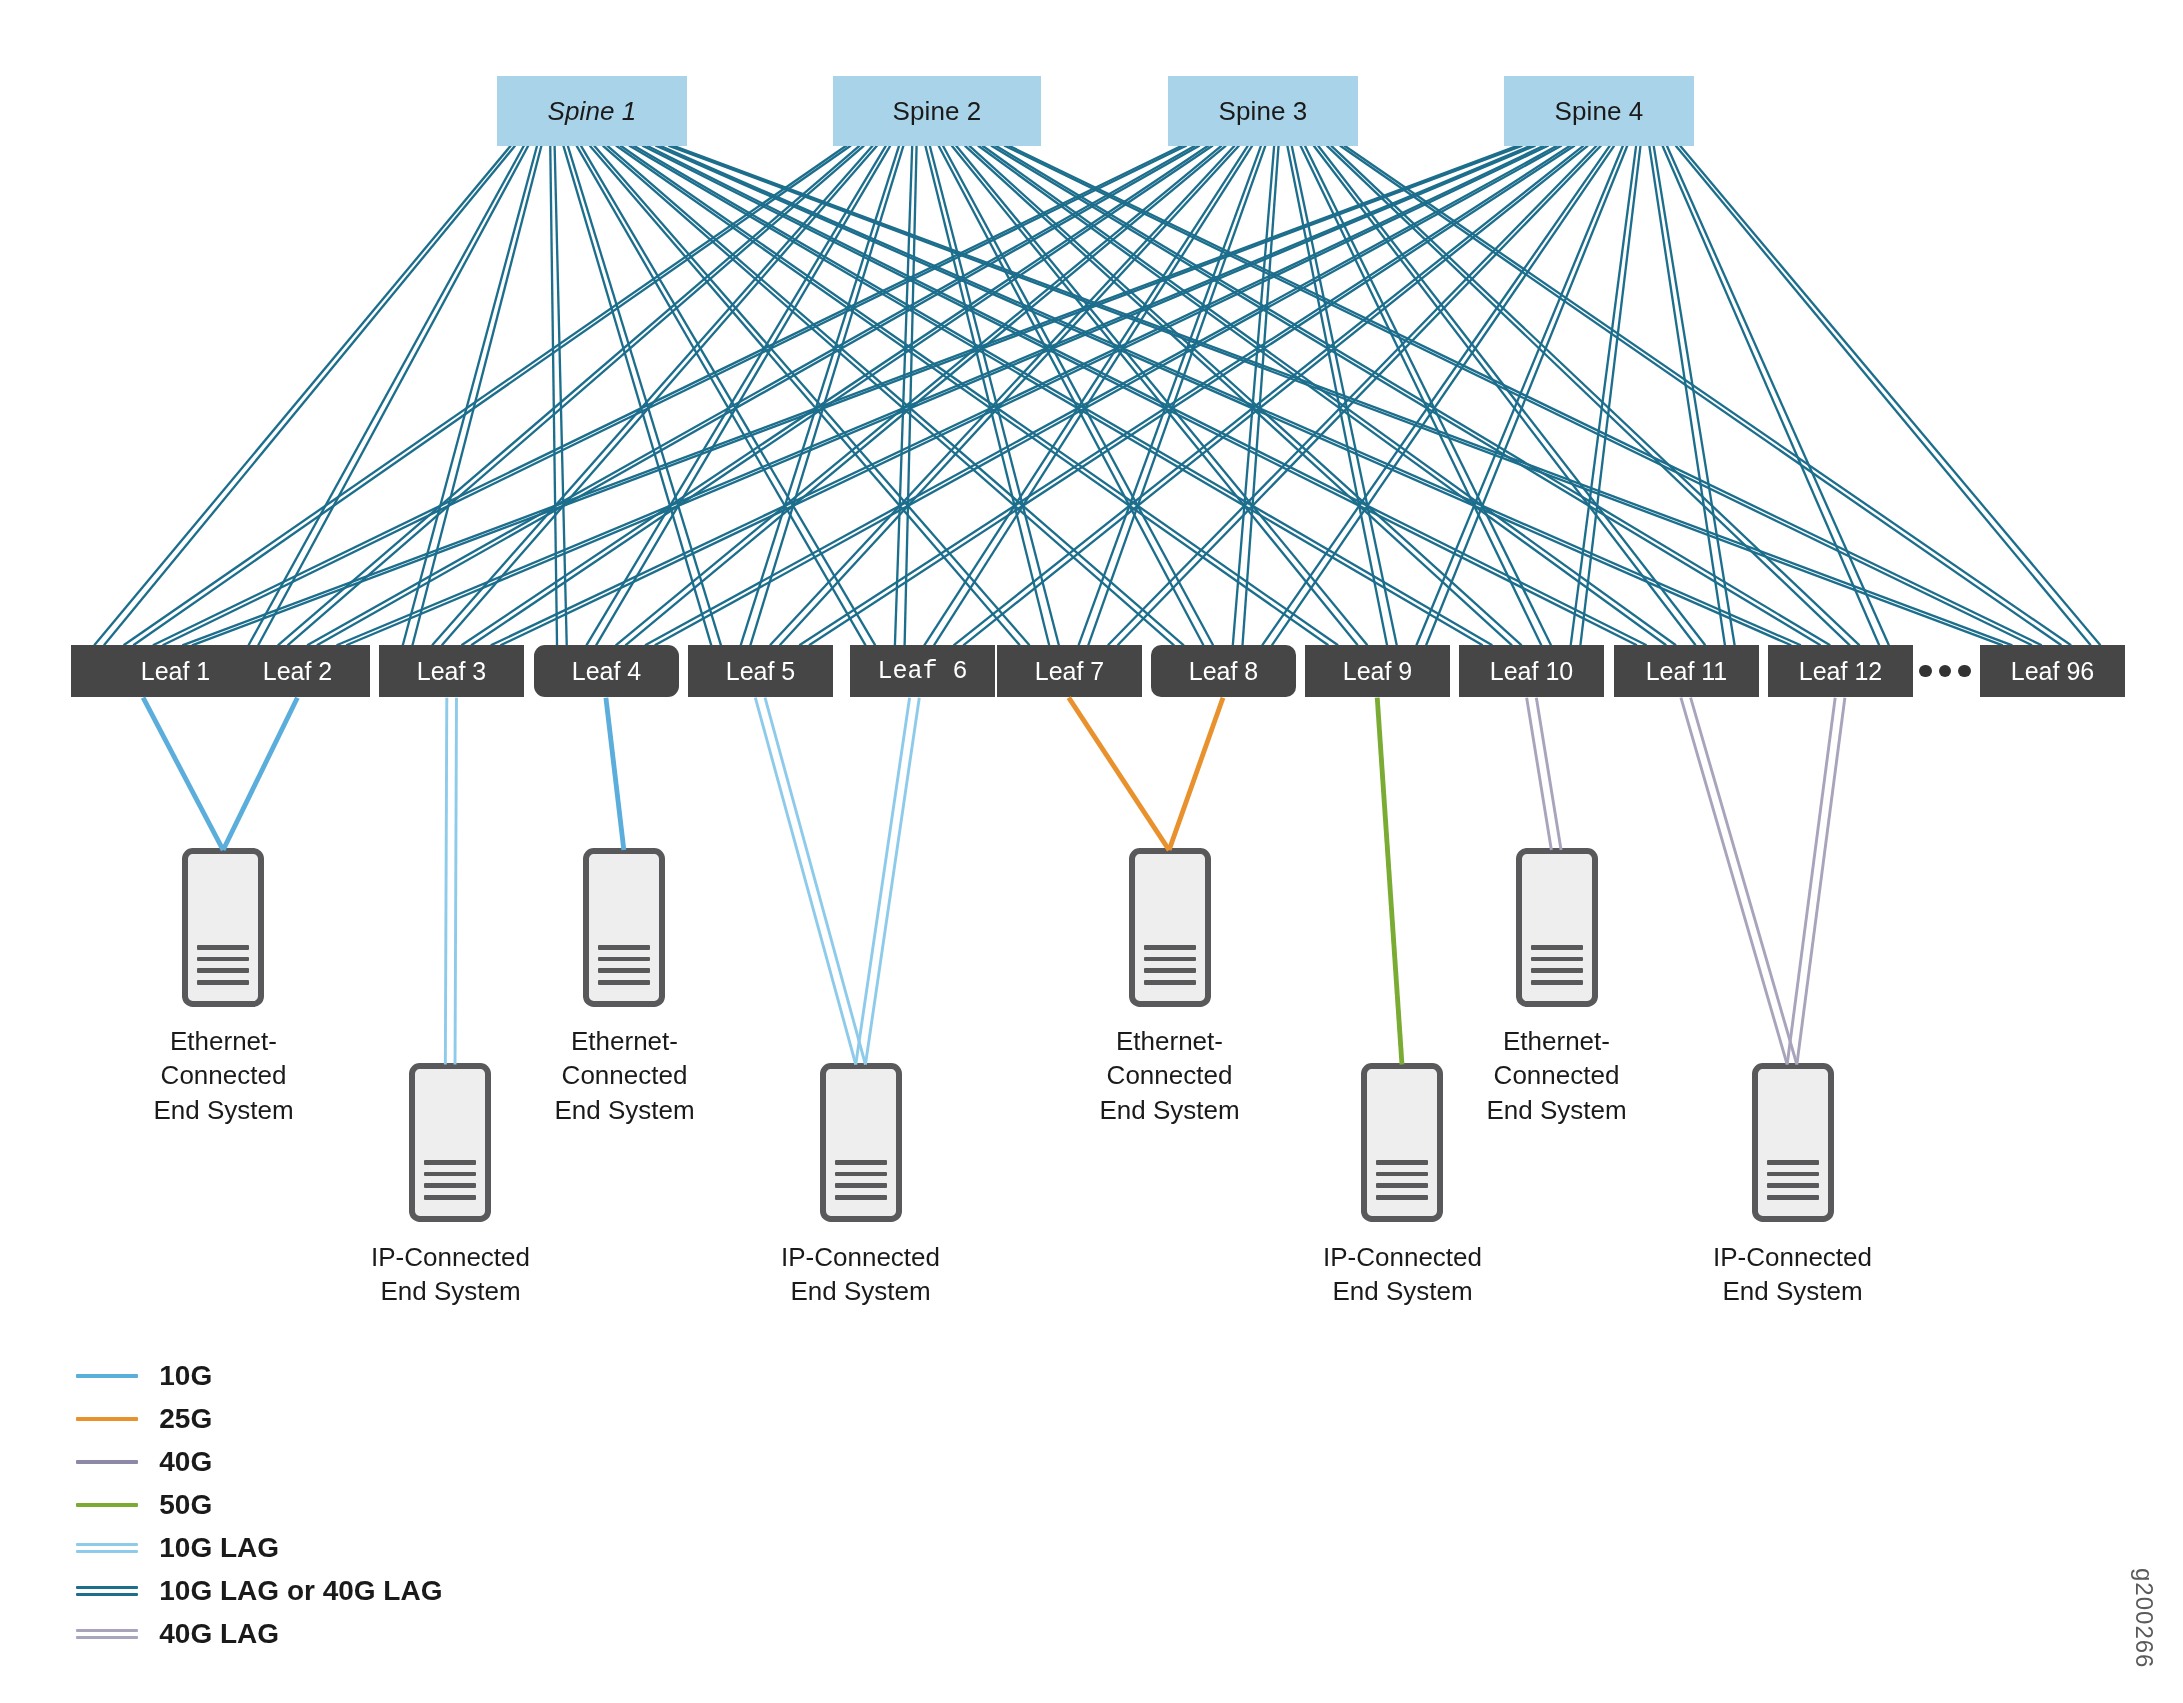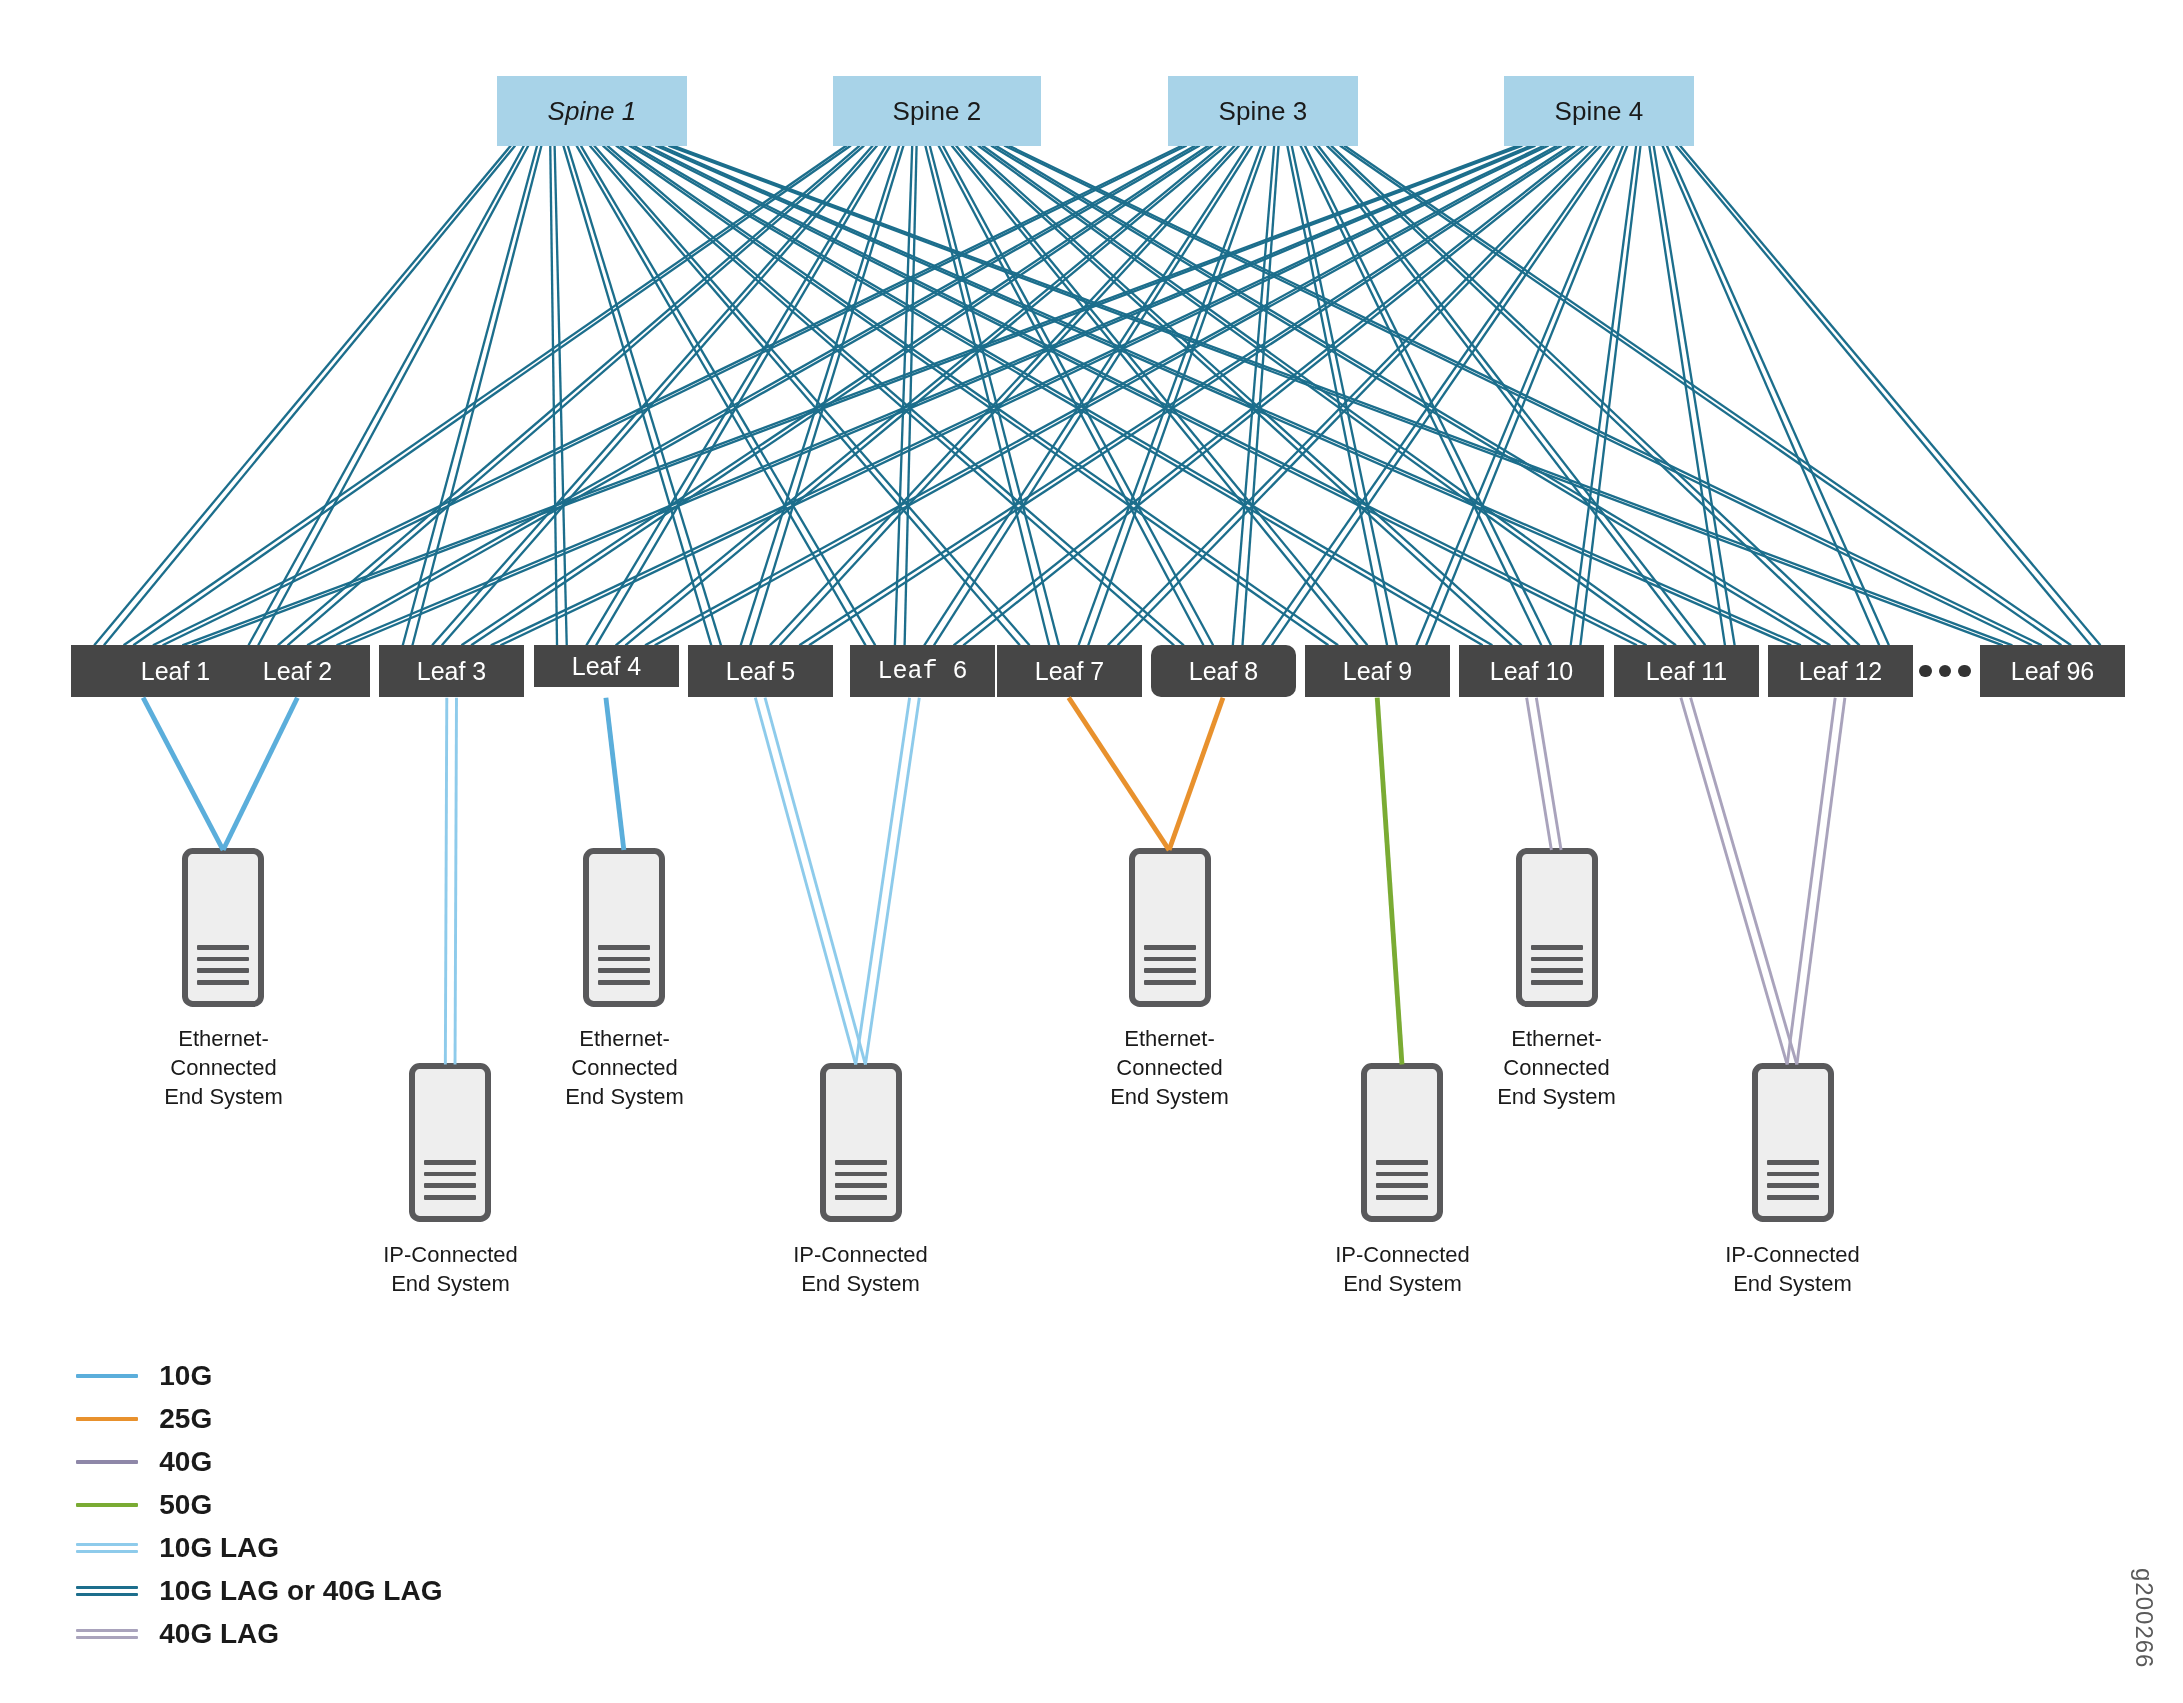--- a/index.html
+++ b/index.html
@@ -78,21 +78,21 @@
   }
   .server .vents span {
     display: block;
     height: 4.9px;
     background: #59595b;
     border-radius: 1px;
   }
   .sys-label {
     position: absolute;
     text-align: center;
-    font-size: 22px;
+    font-size: 26px;
     line-height: 1.32;
     color: #1a1a1a;
     white-space: pre-line;
   }
   #legend {
     position: absolute;
     left: 76px;
     top: 1354px;
   }
   .legend-row {
@@ -336,21 +336,21 @@
 End System</div>
     <div class="leaf-box" style="left: 71px; top: 645px; width: 145px; height: 52px; padding-left: 32px;">
       <span>Leaf 1</span>
     </div>
     <div class="leaf-box" style="left: 225px; top: 645px; width: 145px; height: 52px;">
       <span>Leaf 2</span>
     </div>
     <div class="leaf-box" style="left: 379px; top: 645px; width: 145px; height: 52px;">
       <span>Leaf 3</span>
     </div>
-    <div class="leaf-box" style="left: 534px; top: 645px; width: 145px; height: 42px;">
+    <div class="leaf-box" style="left: 534px; top: 645px; width: 145px; height: 52px; border-radius: 11px;">
       <span>Leaf 4</span>
     </div>
     <div class="leaf-box" style="left: 688px; top: 645px; width: 145px; height: 52px;">
       <span>Leaf 5</span>
     </div>
     <div class="leaf-box" style="left: 850px; top: 645px; width: 145px; height: 52px; font-family: Liberation Mono, monospace;">
       <span>Leaf 6</span>
     </div>
     <div class="leaf-box" style="left: 997px; top: 645px; width: 145px; height: 52px;">
       <span>Leaf 7</span>

